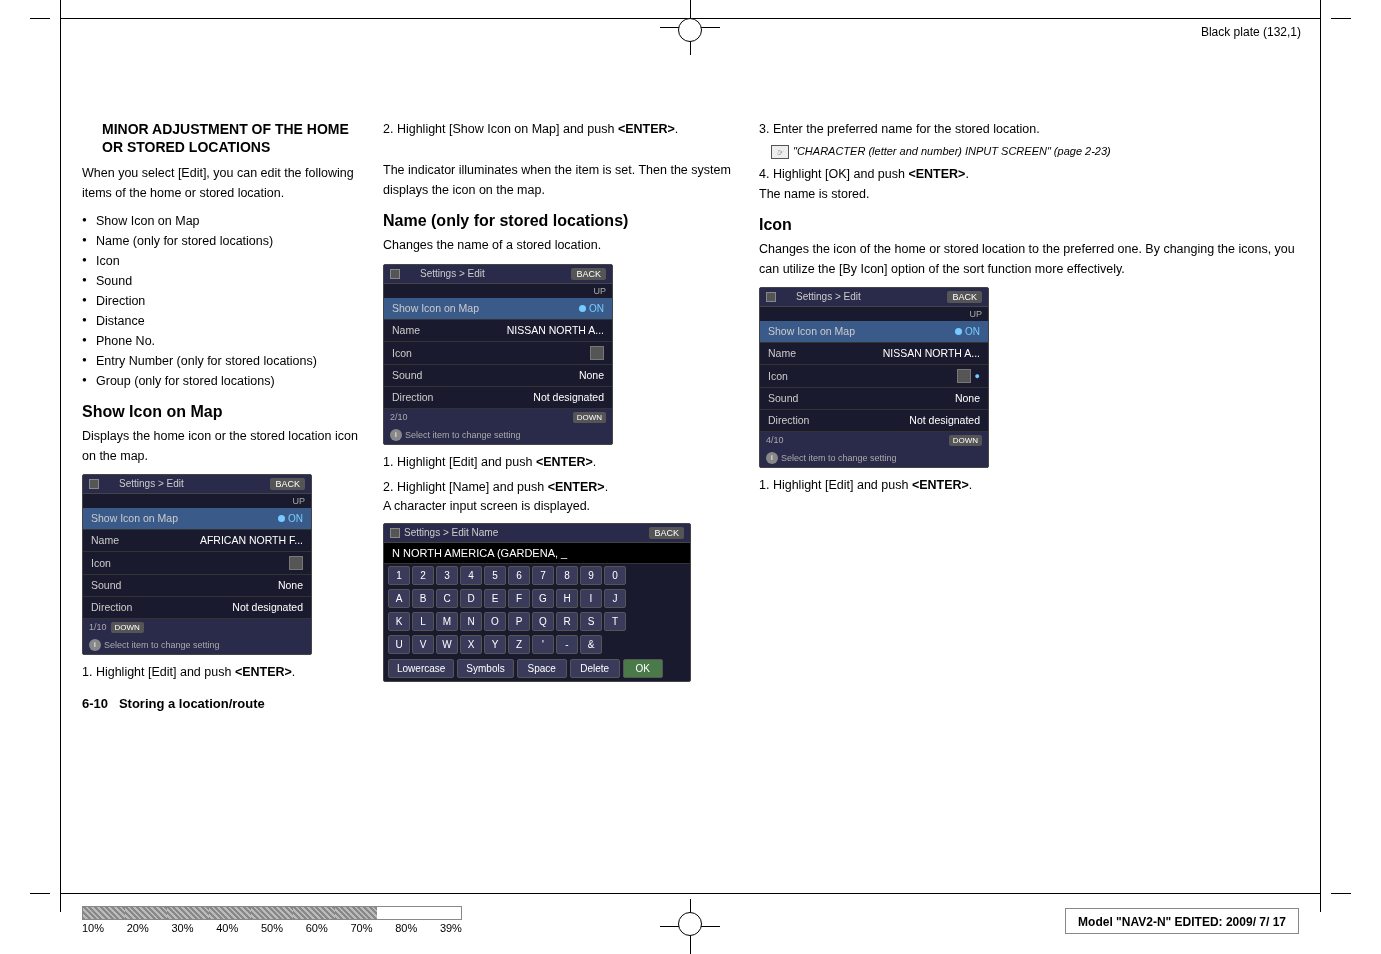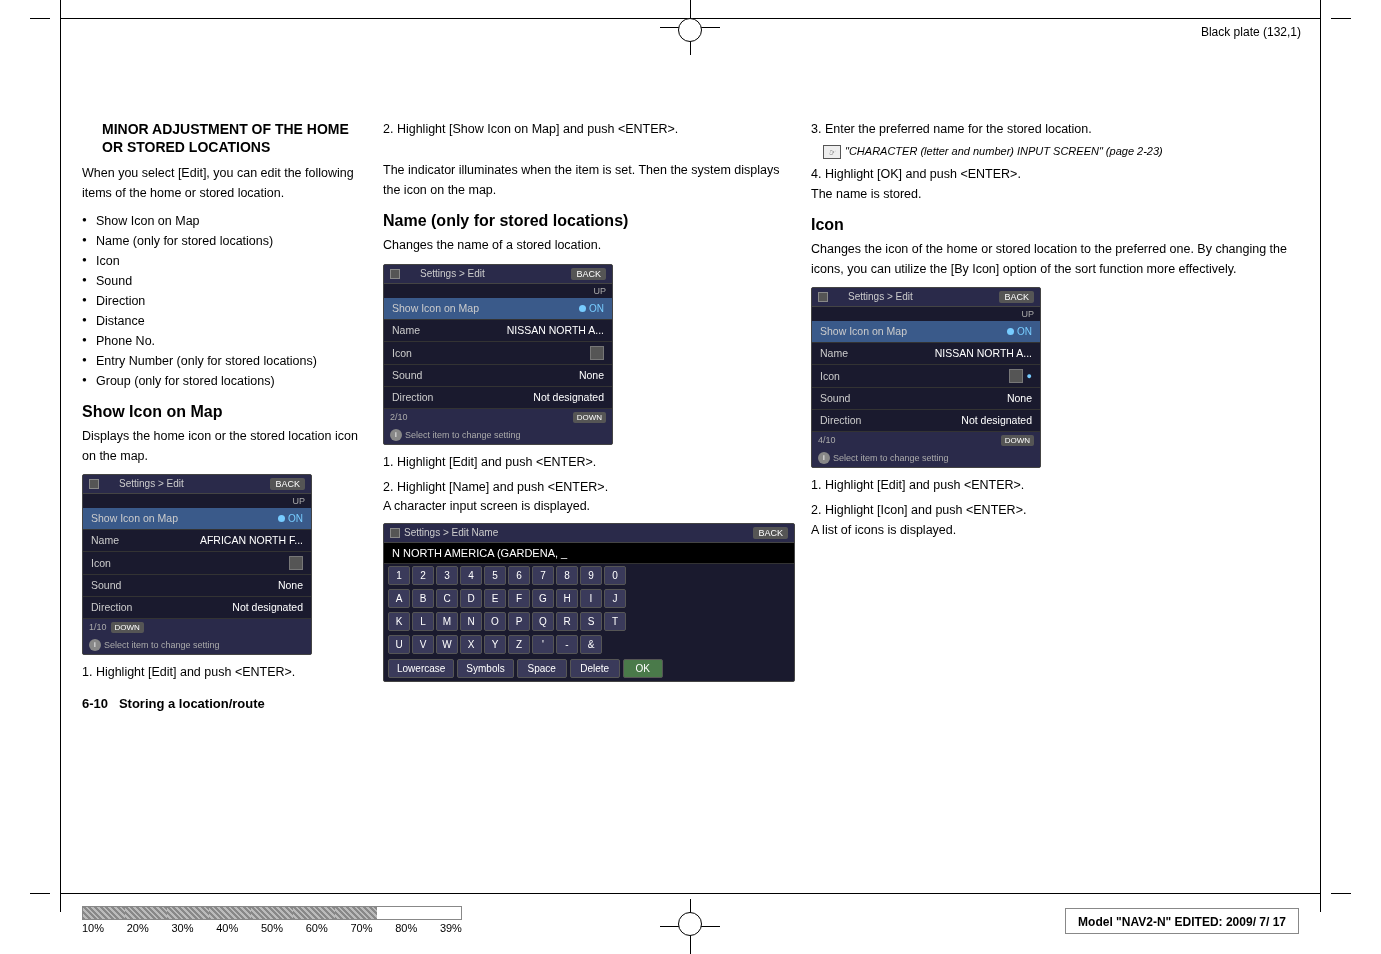--- a/index.html
+++ b/index.html
@@ -88,21 +88,21 @@
       margin: 12px 0 6px 0;
       color: #000;
     }
 
     .step-text {
       font-size: 12.5px;
       line-height: 1.55;
       margin-bottom: 6px;
     }
 
-    .step-text strong { font-weight: normal; text-align: center; }
+    .step-text strong { font-weight: bold; text-align: center; }
 
     
     .screen-mockup {
       border: 1px solid #444;
       background: #1a1a2e;
       border-radius: 2px;
       margin: 8px 0;
       overflow: hidden;
       width: 230px;
     }
@@ -218,21 +218,21 @@
       border-radius: 2px;
       text-align: right;
     }
 
     
     .keyboard-screen {
       border: 1px solid #444;
       background: #1a1a2e;
       border-radius: 2px;
       margin: 6px 0;
-      width: 412px;
+      width: 308px;
     }
 
     .keyboard-title-bar {
       display: flex;
       align-items: center;
       justify-content: space-between;
       padding: 3px 6px;
       background: #2a2a4a;
       border-bottom: 1px solid #444;
       color: #ccc;
@@ -560,21 +560,20 @@
         <span style="font-size:9px;">4/10</span>
         <span class="down-btn">DOWN</span>
       </div>
       <div style="background:#2a2a4a; padding:3px 6px; font-size:9px; color:#aaa; display:flex; align-items:center;">
         <span class="screen-info-icon">i</span>
         <span>Select item to change setting</span>
       </div>
     </div>
 
     <div class="step-text" style="margin-top:6px;">1. Highlight [Edit] and push <strong>&lt;ENTER&gt;</strong>.</div>
-    <div class="step-text" style="margin-top:4px;">2. Highlight [Icon] and push <strong>&lt;ENTER&gt;</strong>.<br>A list of icons is displayed.</div>
   </div>
 </div>
 
 <div style="position:absolute; bottom:20px; left:82px; right:82px; display:flex; align-items:flex-end; justify-content:space-between;">
   <div>
     <div style="display:flex; width:380px; height:14px; border:1px solid #888;">
       <div style="flex:1; background: repeating-linear-gradient(45deg, #888 0px, #888 2px, #bbb 2px, #bbb 4px);"></div>
       <div style="flex:1; background: repeating-linear-gradient(45deg, #888 0px, #888 2px, #bbb 2px, #bbb 4px);"></div>
       <div style="flex:1; background: repeating-linear-gradient(45deg, #888 0px, #888 2px, #bbb 2px, #bbb 4px);"></div>
       <div style="flex:1; background: repeating-linear-gradient(45deg, #888 0px, #888 2px, #bbb 2px, #bbb 4px);"></div>

